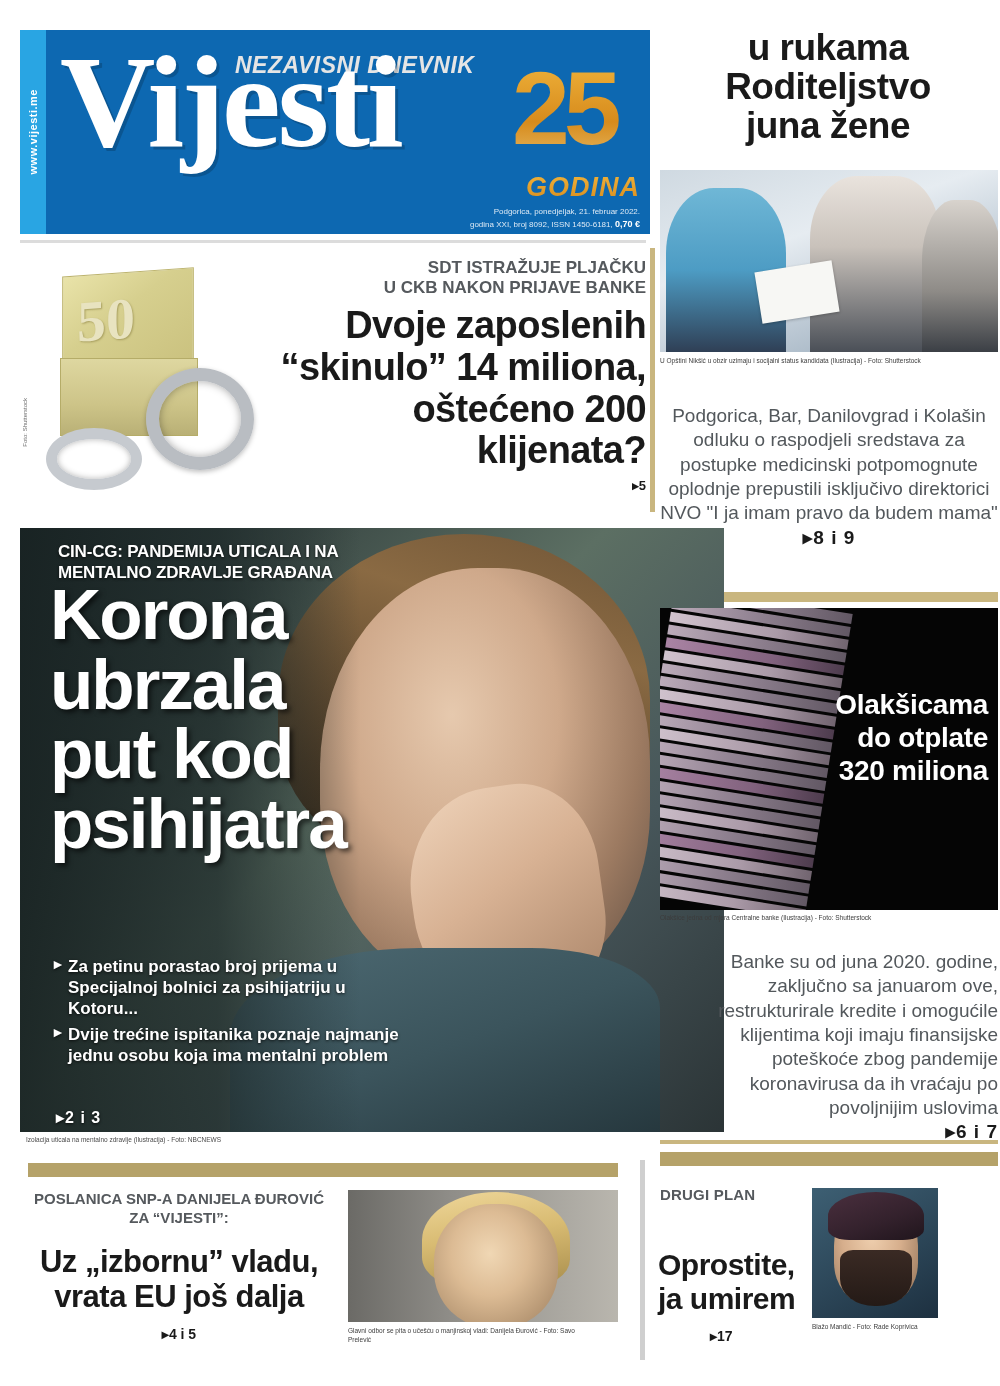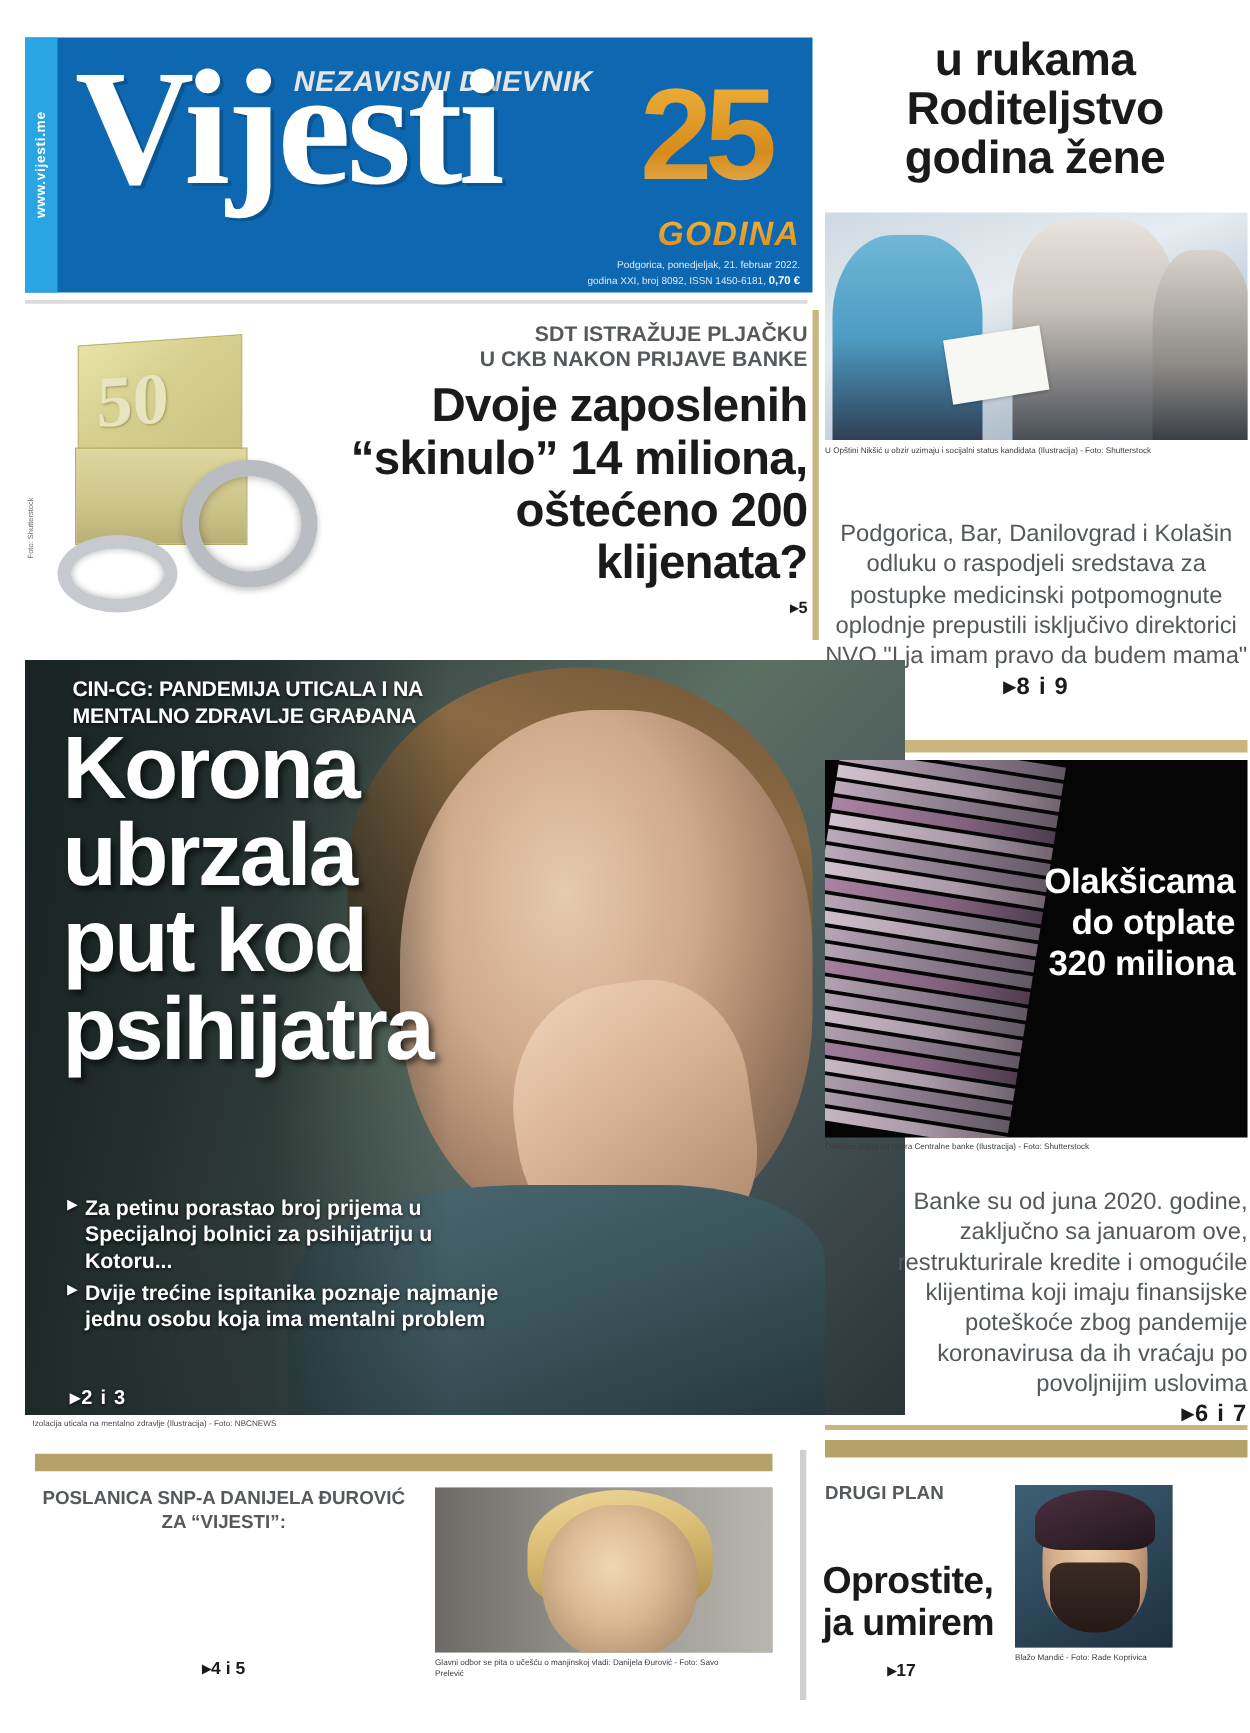--- a/index.html
+++ b/index.html
@@ -89,21 +89,21 @@
     background:#f7f7f4; transform:rotate(-9deg);
     box-shadow:0 1px 3px rgba(0,0,0,.25);
   }
   .tr-cap {
     position:absolute; left:660px; top:356px; width:338px;
     font-size:6.5px; line-height:1.45; color:#3c3c3c;
   }
   .tr-text {
     position:absolute; left:660px; top:404px; width:338px;
     text-align:center; color:#53585c;
-    font-size:19px; line-height:1.28;margin-top:12px;
+    font-size:19px; line-height:1.28;
   }
   .pageref { font-weight:bold; color:#1a1a1a; letter-spacing:1px; }
   .pageref .tri { color:#1a1a1a; }
 
   
   .lt-photo {
     position:absolute; left:20px; top:250px; width:262px; height:260px;
     overflow:hidden; background:#ffffff;
   }
   .lt-photo .note {
@@ -374,21 +374,21 @@
     <div class="mast-meta">
       <div>Podgorica, ponedjeljak, 21. februar 2022.</div>
       <div><span>godina XXI, broj 8092, ISSN 1450-6181,</span>
         <b>0,70 €</b></div>
     </div>
   </div>
 
   <div class="tr-head">
     <div>u rukama</div>
     <div>Roditeljstvo</div>
-    <div>godina žene</div>
+    <div>juna žene</div>
   </div>
   <div class="tr-photo">
     <div class="fig-a"></div>
     <div class="fig-b"></div>
     <div class="fig-c"></div>
     <div class="paper"></div>
   </div>
   <div class="tr-cap">U Opštini Nikšić u obzir uzimaju i socijalni status kandidata (Ilustracija) - Foto: Shutterstock</div>
   <div class="tr-text">
     <span>Podgorica, Bar, Danilovgrad i Kolašin odluku o raspodjeli sredstava za postupke medicinski potpomognute oplodnje prepustili isključivo direktorici NVO "I ja imam pravo da budem mama"</span>
@@ -492,20 +492,24 @@
     <div class="pageref">
       <span class="tri">▸</span><span>6 i 7</span>
     </div>
   </div>
 
   <div class="bl-rule"></div>
   <div class="bl-kicker">
     <div>POSLANICA SNP-A DANIJELA ĐUROVIĆ</div>
     <div>ZA “VIJESTI”:</div>
   </div>
+  <div class="bl-head">
+    <div>Uz „izbornu” vladu,</div>
+    <div>vrata EU još dalja</div>
+  </div>
   <div class="bl-ref">
     <span>▸</span><span>4 i 5</span>
   </div>
   <div class="bl-photo">
     <div class="bg"></div>
     <div class="hair"></div>
     <div class="head"></div>
   </div>
   <div class="bl-cap">Glavni odbor se pita o učešću o manjinskoj vladi: Danijela Đurović - Foto: Savo Prelević</div>
 

